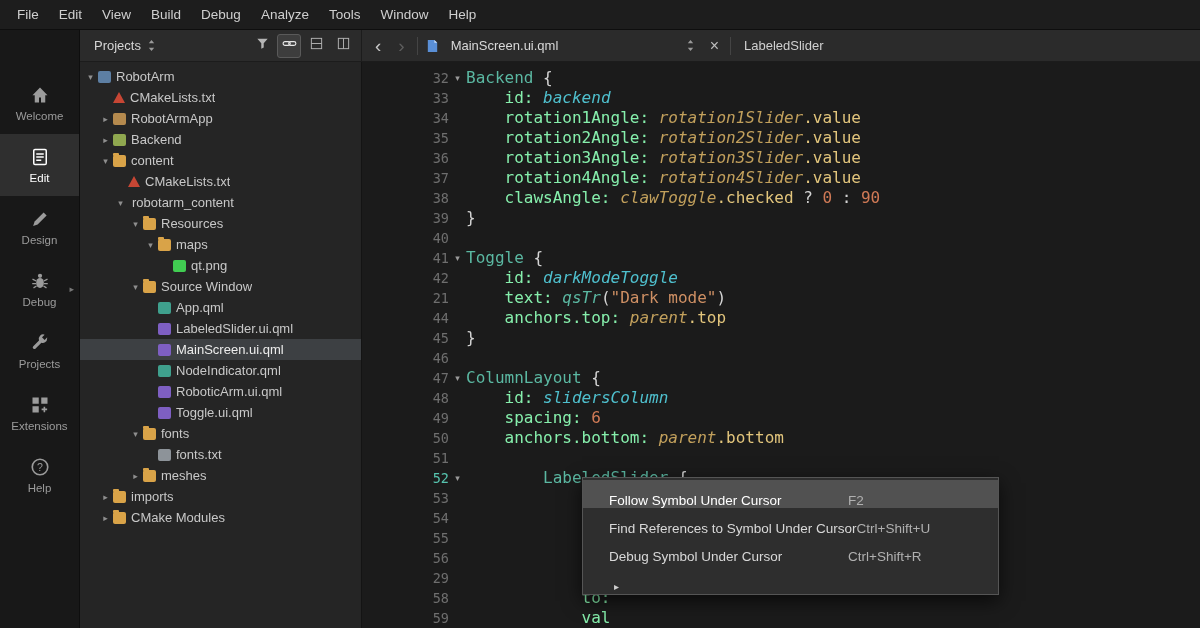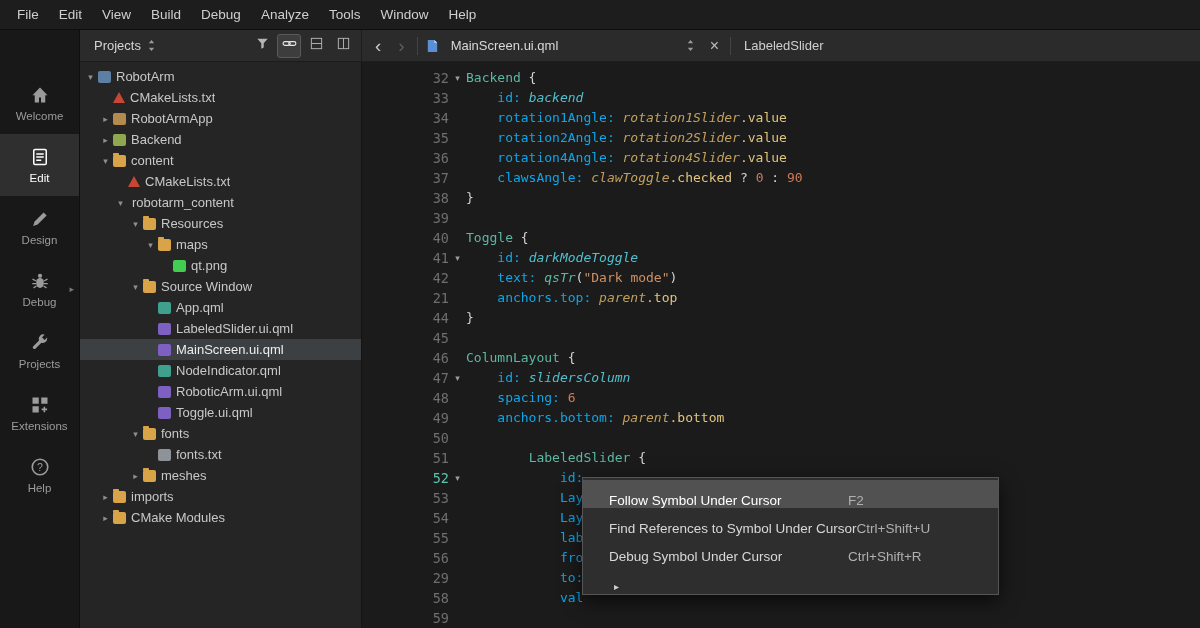--- a/index.html
+++ b/index.html
@@ -69,24 +69,24 @@
   .tree-label{overflow:hidden;text-overflow:ellipsis}
 
   
   .editor{flex:1;display:flex;background:#1b1b1b;min-width:0;padding-top:6px}
   .gutter{width:104px;flex:none;padding-left:26px}
   .gut-row{height:20px;display:flex;align-items:center}
   .lnum{flex:1;text-align:right;font:13.5px "DejaVu Sans Mono",monospace;color:#6e6e6e}
   .gut-row.current .lnum{color:#56c3ae}
   .fold{width:17px;text-align:center;font-size:9px;color:#9a9a9a}
   .code{flex:1;overflow:hidden}
-  .cl{height:20px;line-height:20px;white-space:pre;font-family:"DejaVu Sans Mono",monospace;font-size:13px}
+  .cl{height:20px;line-height:20px;white-space:pre;font-family:"DejaVu Sans Mono",monospace;font-size:16px}
   .s-p{color:#d4d4d4}
   .s-t{color:#5bb8a2}
-  .s-k{color:#0ea5e9}
+  .s-k{color:#86efac}
   .s-i{color:#4fc0ce;font-style:italic}
   .s-r{color:#c2a05c;font-style:italic}
   .s-m{color:#e2c57c}
   .s-n{color:#d07a56}
   .s-s{color:#cf9064}
   .s-f{color:#5bb8a2;font-style:italic}
 
   
   .context-menu{position:absolute;left:582px;top:477px;width:417px;background:#2e2e2e;border:1px solid #555;box-shadow:0 6px 18px rgba(0,0,0,.65);padding:2px 0;z-index:10}
   .ctx-item{height:28px;display:flex;align-items:flex-end;padding:0 14px 0 26px;font-size:13.5px;color:#d8d8d8;cursor:pointer}
@@ -493,20 +493,21 @@
               <div class="gut-row">
                 <span class="lnum">59</span>
                 <span class="fold"></span>
               </div>
             </div>
           <div class="code" id="code">
               <div class="cl"><span class="s-t">Backend</span><span class="s-p"> {</span></div>
               <div class="cl"><span class="s-p">    </span><span class="s-k">id:</span><span class="s-p"> </span><span class="s-i">backend</span></div>
               <div class="cl"><span class="s-p">    </span><span class="s-k">rotation1Angle:</span><span class="s-p"> </span><span class="s-r">rotation1Slider</span><span class="s-m">.value</span></div>
               <div class="cl"><span class="s-p">    </span><span class="s-k">rotation2Angle:</span><span class="s-p"> </span><span class="s-r">rotation2Slider</span><span class="s-m">.value</span></div>
+              <div class="cl"><span class="s-p">    </span><span class="s-k">rotation3Angle:</span><span class="s-p"> </span><span class="s-r">rotation3Slider</span><span class="s-m">.value</span></div>
               <div class="cl"><span class="s-p">    </span><span class="s-k">rotation4Angle:</span><span class="s-p"> </span><span class="s-r">rotation4Slider</span><span class="s-m">.value</span></div>
               <div class="cl"><span class="s-p">    </span><span class="s-k">clawsAngle:</span><span class="s-p"> </span><span class="s-r">clawToggle</span><span class="s-m">.checked</span><span class="s-p"> ? </span><span class="s-n">0</span><span class="s-p"> : </span><span class="s-n">90</span></div>
               <div class="cl"><span class="s-p">}</span></div>
               <div class="cl"></div>
               <div class="cl"><span class="s-t">Toggle</span><span class="s-p"> {</span></div>
               <div class="cl"><span class="s-p">    </span><span class="s-k">id:</span><span class="s-p"> </span><span class="s-i">darkModeToggle</span></div>
               <div class="cl"><span class="s-p">    </span><span class="s-k">text:</span><span class="s-p"> </span><span class="s-f">qsTr</span><span class="s-p">(</span><span class="s-s">"Dark mode"</span><span class="s-p">)</span></div>
               <div class="cl"><span class="s-p">    </span><span class="s-k">anchors.top:</span><span class="s-p"> </span><span class="s-r">parent</span><span class="s-m">.top</span></div>
               <div class="cl"><span class="s-p">}</span></div>
               <div class="cl"></div>

